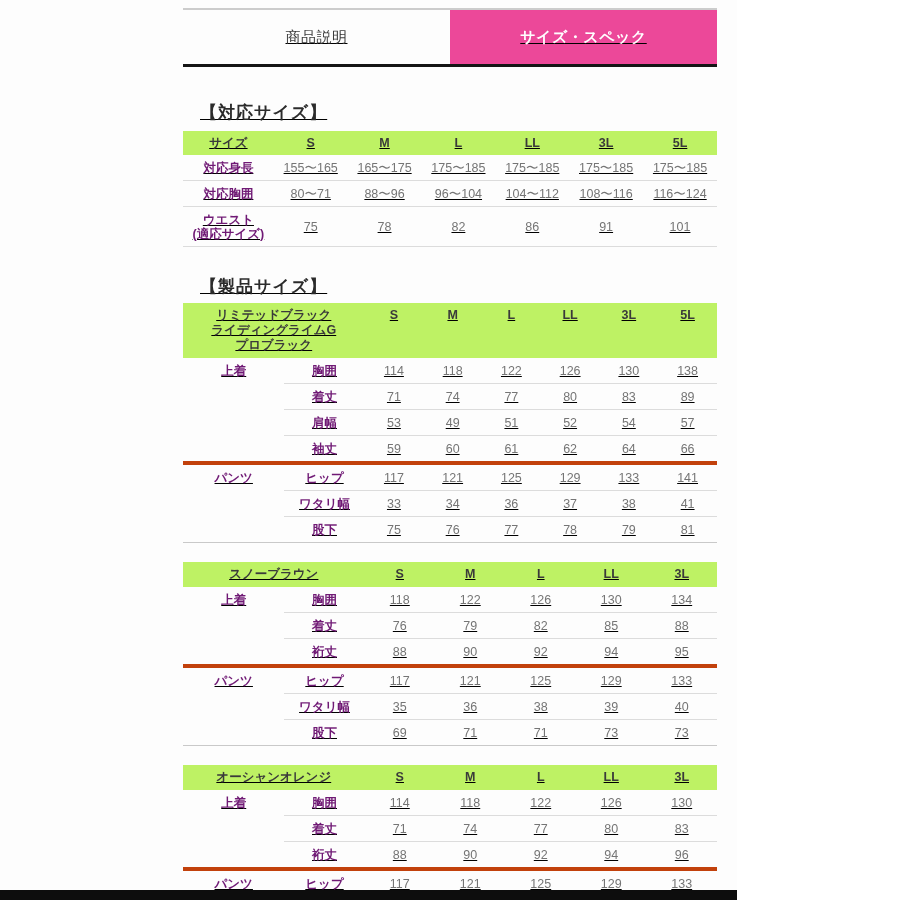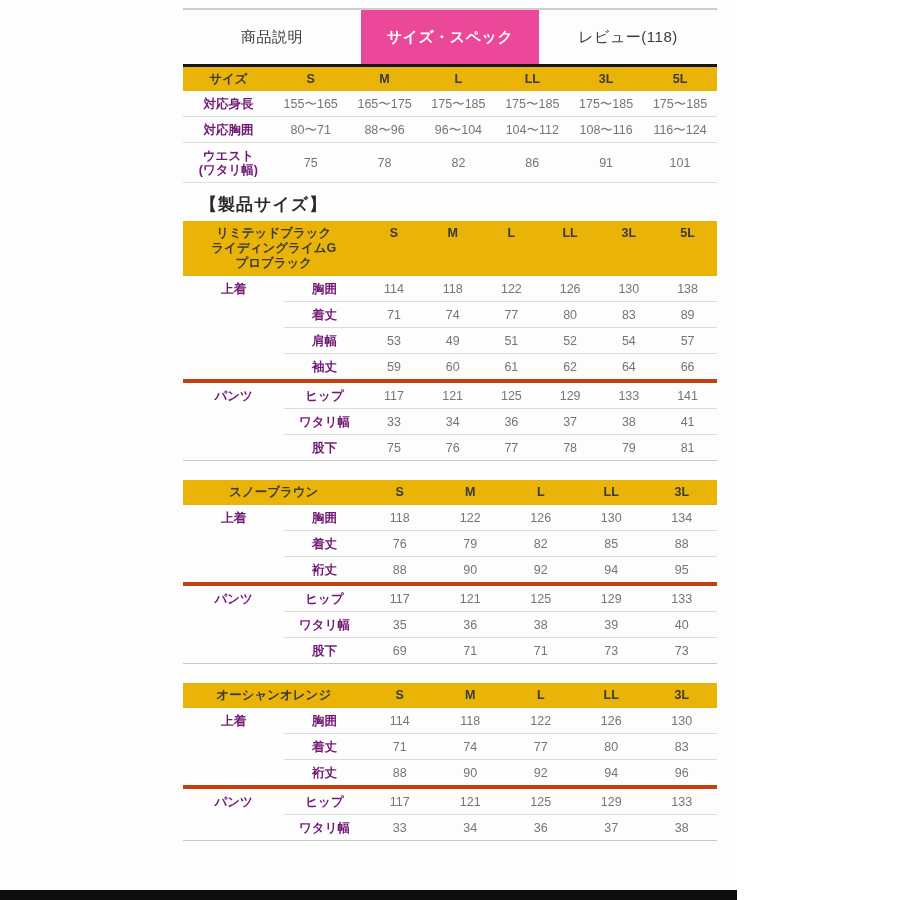--- a/index.html
+++ b/index.html
@@ -7,20 +7,21 @@
     width:900px; height:900px;
     background:#ffffff;
     font-family:"Liberation Sans","DejaVu Sans",sans-serif;
     -webkit-font-smoothing:antialiased;
   }
   .page {
     position:relative;
     width:737px; height:900px;
     background:#fdfdfd;
     overflow:hidden;
+    text-decoration:underline;
   }
   .content {
     width:534px;
     margin-left:183px;
   }
   
   .tabbar {
     display:flex;
     margin-top:8px;
     height:54px;
@@ -42,32 +43,32 @@
     font-weight:700;
   }
   
   .section-title {
     margin:34px 0 7px 17px;
     font-size:17px;
     font-weight:700;
     color:#2b2b2b;
     letter-spacing:1px;
   }
-  .section-title.second { margin-top:10px; margin-bottom:5px; }
+  .section-title.second { margin-top:28px; margin-bottom:5px; }
   
   table {
     width:100%;
     border-collapse:collapse;
     table-layout:fixed;
     font-size:12.5px;
     line-height:14px;
   }
   th, td { text-align:center; }
   thead th {
-    background:#eab308;
+    background:#bef264;
     font-weight:700;
     color:#3a3a3a;
     padding:5px 0 5px 0;
     vertical-align:top;
   }
   tbody td { padding:5.5px 0; color:#757575; }
   td.row-label, td.measure-label, td.group-label {
     font-weight:700;
     color:#701a75;
   }
@@ -93,23 +94,23 @@
 </style>
 </head>
 <body>
 
 <div class="page">
   <div class="content">
 
     <div class="tabbar">
       <div class="tab">商品説明</div>
       <div class="tab active">サイズ・スペック</div>
-      <div class="tab">レビュー(118)</div>
     </div>
 
+    <div class="section-title">【対応サイズ】</div>
 
     <table class="simple-table" id="compatible-size-table">
         <colgroup>
           <col style="width: 17%;">
           <col style="width: 13.833%;">
           <col style="width: 13.833%;">
           <col style="width: 13.833%;">
           <col style="width: 13.833%;">
           <col style="width: 13.833%;">
           <col style="width: 13.833%;">
@@ -144,21 +145,21 @@
             <td>80〜71</td>
             <td>88〜96</td>
             <td>96〜104</td>
             <td>104〜112</td>
             <td>108〜116</td>
             <td>116〜124</td>
           </tr>
           <tr>
             <td class="row-label">
               <div>ウエスト</div>
-              <div class="label-line2">(ワタリ幅)</div>
+              <div class="label-line2">(適応サイズ)</div>
             </td>
             <td>75</td>
             <td>78</td>
             <td>82</td>
             <td>86</td>
             <td>91</td>
             <td>101</td>
           </tr>
         </tbody>
       </table>

